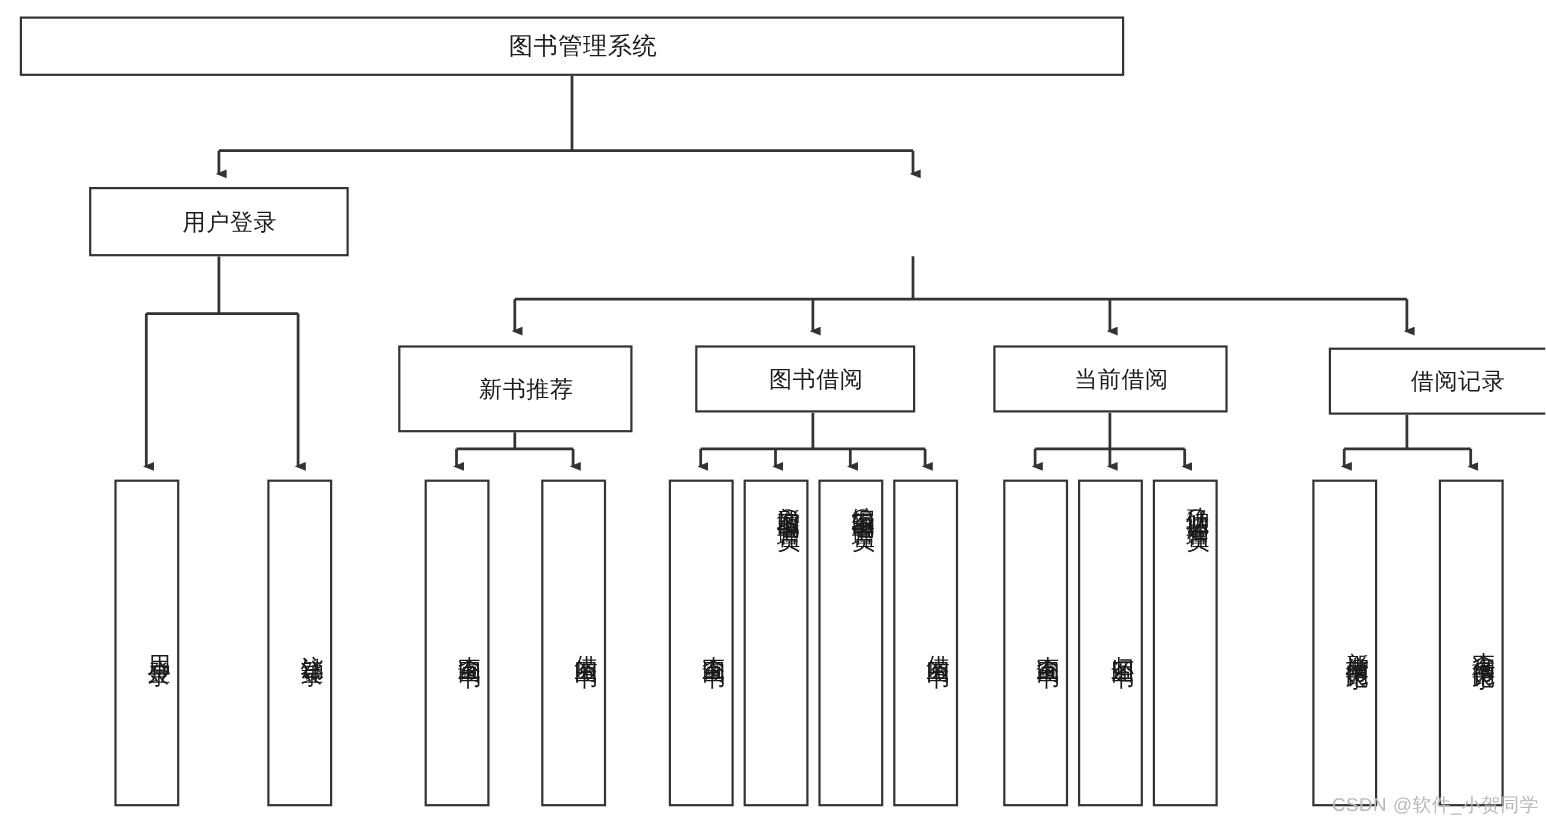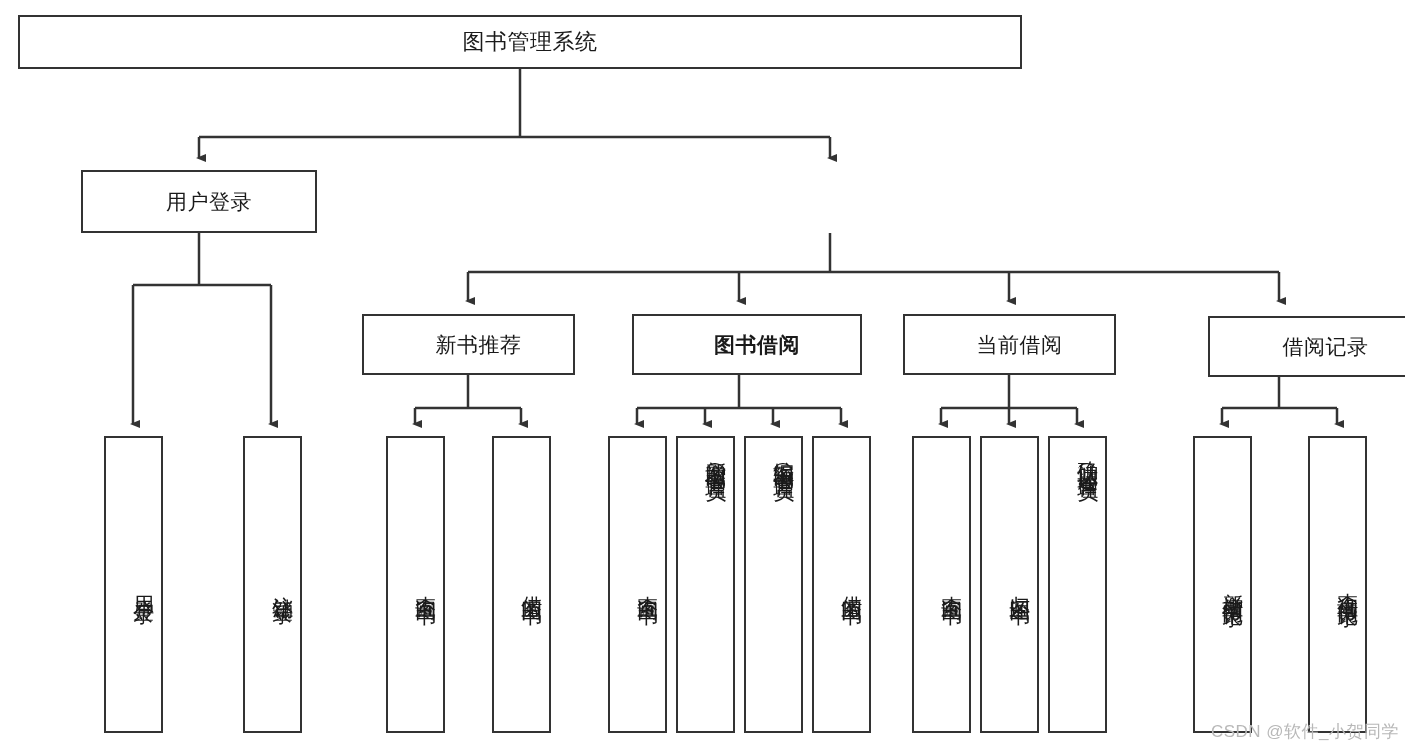--- a/index.html
+++ b/index.html
@@ -130,24 +130,24 @@
   </svg>
 
   <div class="node horiz root" style="left:18px; top:15px; width:1004px; height:54px;">
     <span>图书管理系统</span>
   </div>
 
   <div class="node horiz" style="left:81px; top:170px; width:236px; height:63px;">
     <span>用户登录</span>
   </div>
 
-  <div class="node horiz" style="left:362px; top:314px; width:213px; height:61px;">
+  <div class="node horiz" style="left:362px; top:314px; width:213px; height:79px;">
     <span>新书推荐</span>
   </div>
-  <div class="node horiz" style="left:632px; top:314px; width:230px; height:61px;font-weight:bold;">
+  <div class="node horiz" style="left:632px; top:314px; width:200px; height:61px;">
     <span>图书借阅</span>
   </div>
   <div class="node horiz" style="left:903px; top:314px; width:213px; height:61px;">
     <span>当前借阅</span>
   </div>
   <div class="node horiz" style="left:1208px; top:316px; width:215px; height:61px;">
     <span>借阅记录</span>
   </div>
 
   <div class="node vert center" style="left:104px; top:436px; width:59px; height:297px;">

